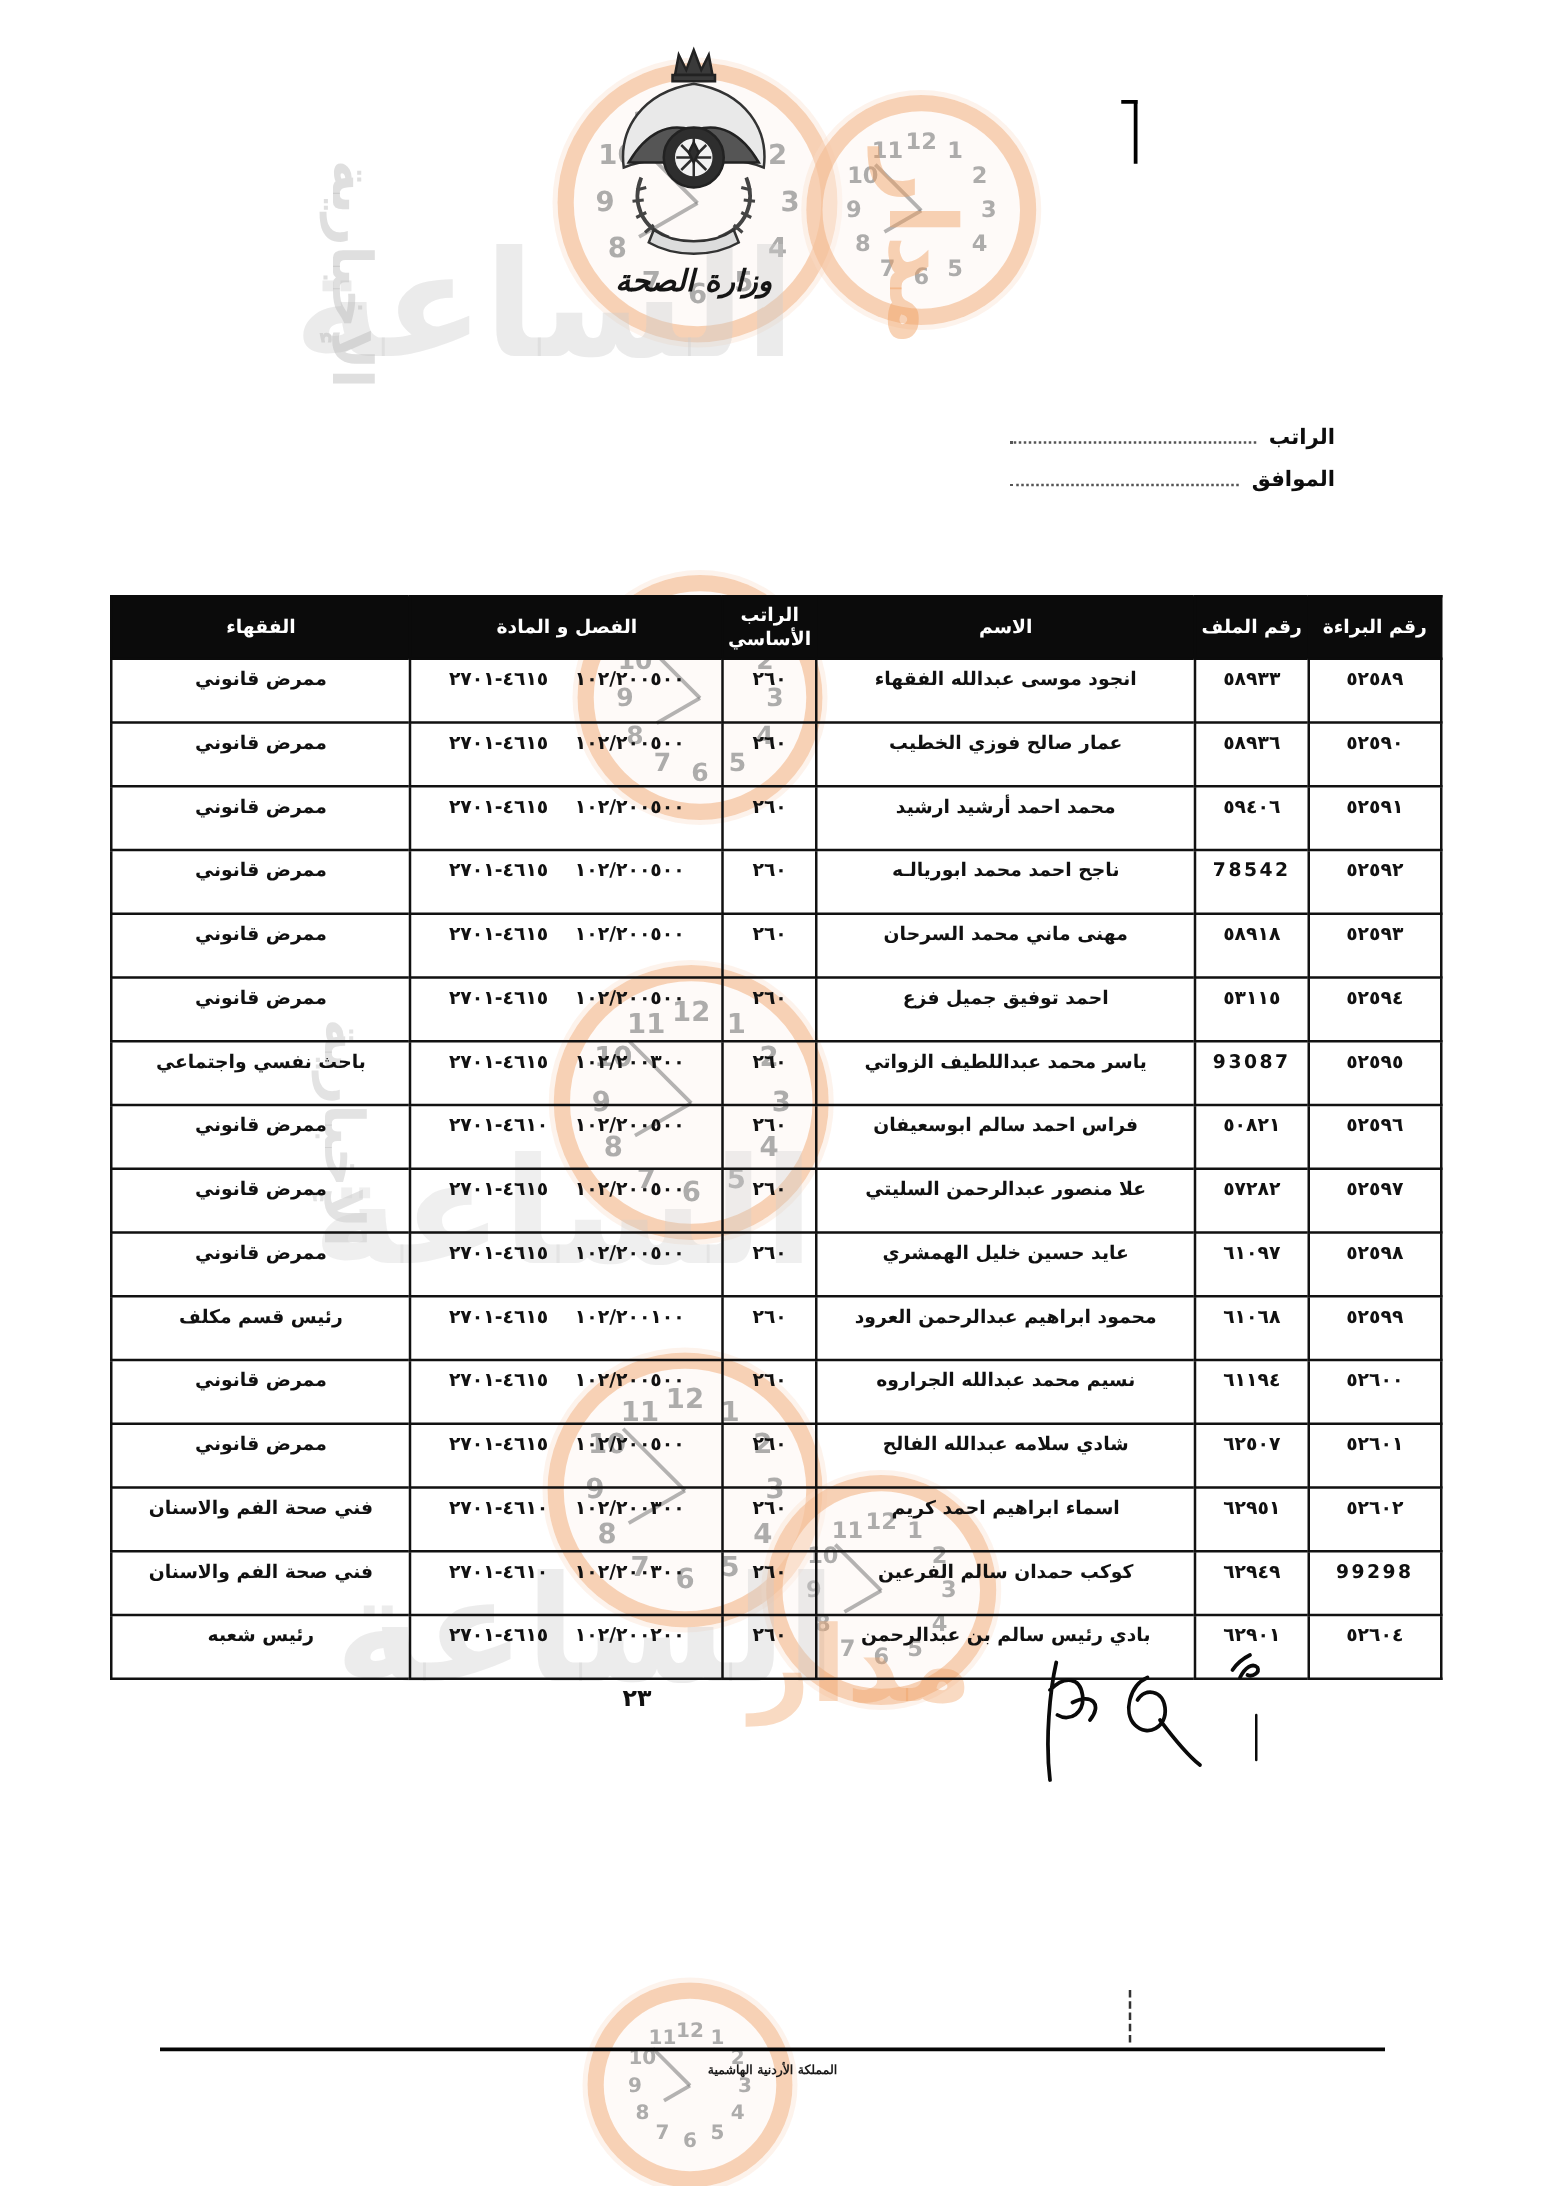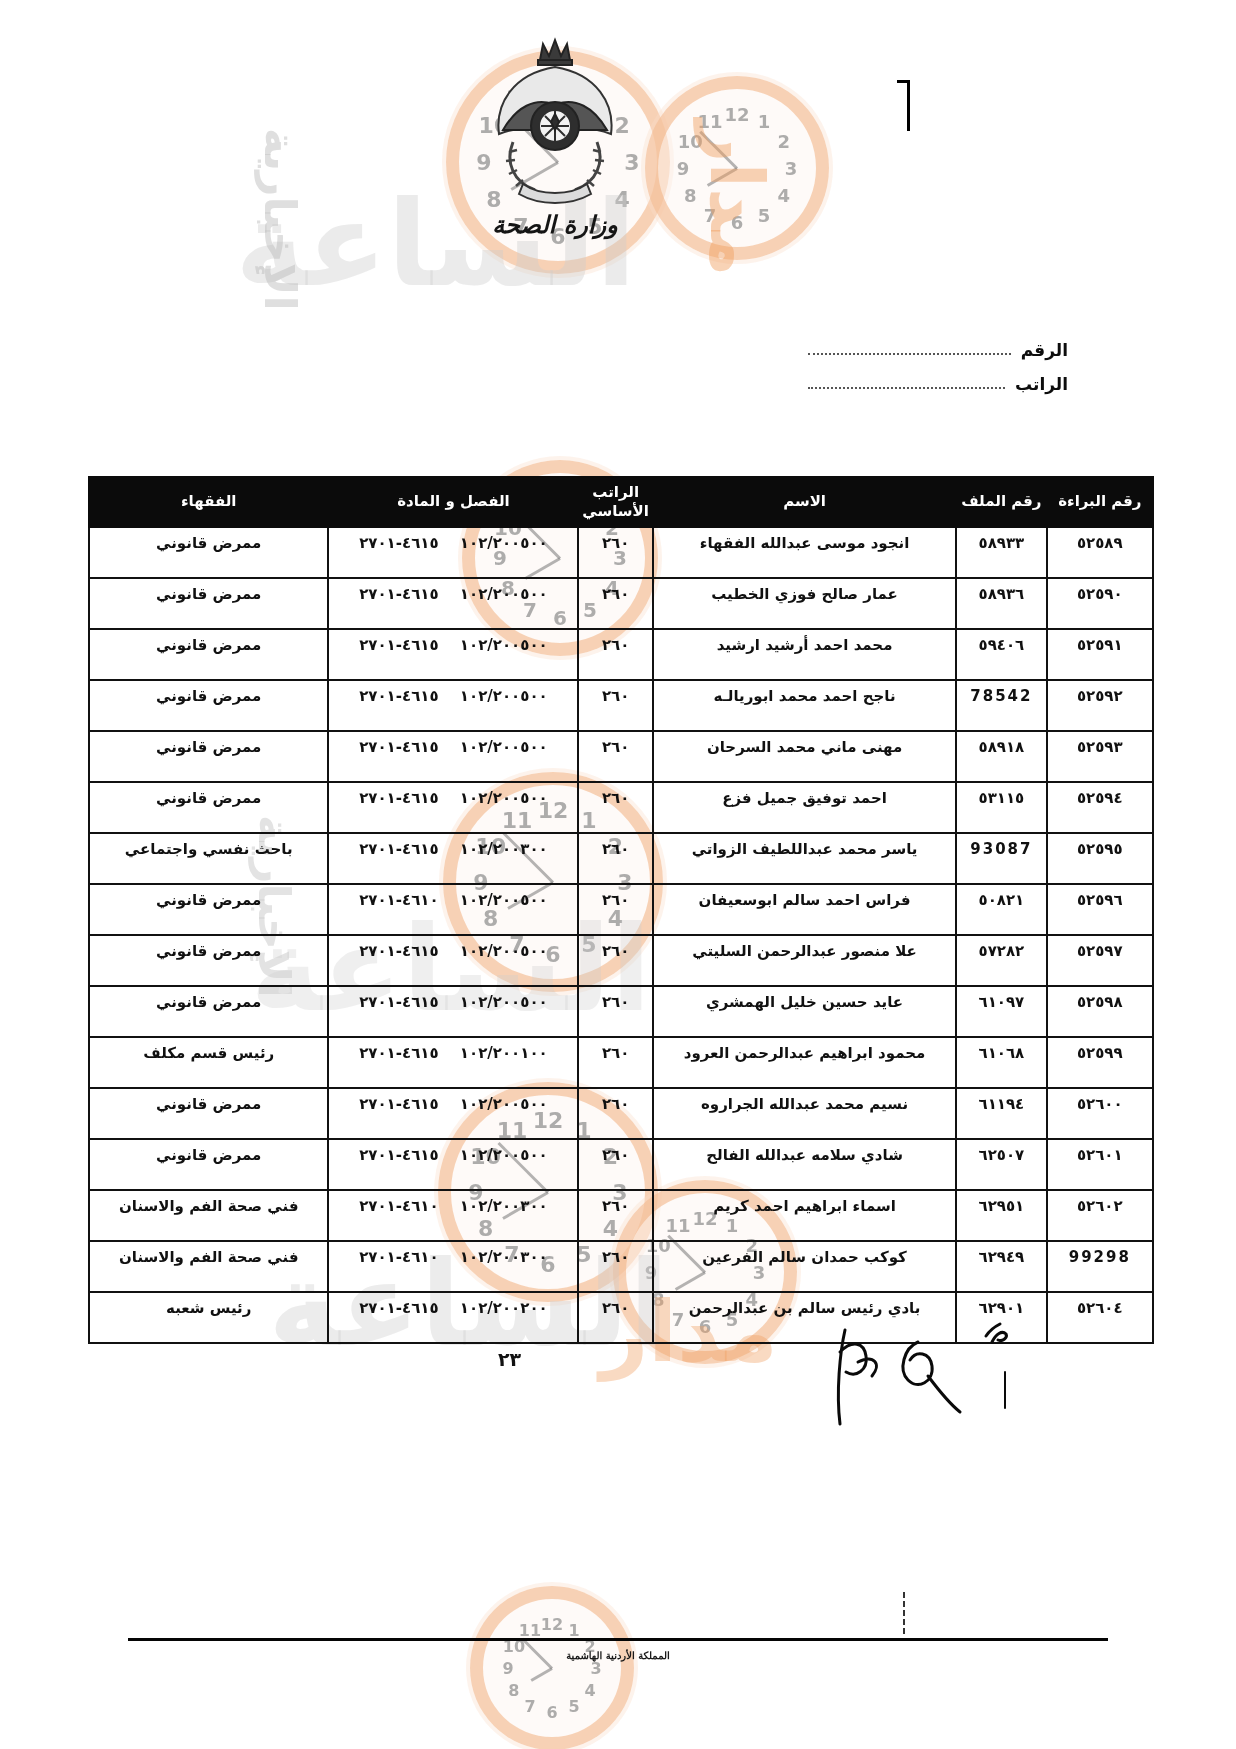--- a/index.html
+++ b/index.html
@@ -210,25 +210,25 @@
       </g>
     </svg>
   </div>
 
   <div class="ministry-script">وزارة الصحة</div>
 
   <div class="bracket-mark"></div>
 
   <div class="ref-fields">
     <div class="ref-row">
-      <span class="ref-label">الرقم</span>
+      <span class="ref-label">الراتب</span>
       <span class="ref-dots"></span>
     </div>
     <div class="ref-row">
-      <span class="ref-label">الراتب</span>
+      <span class="ref-label">الموافق</span>
       <span class="ref-dots"></span>
     </div>
   </div>
 
   <table class="roster">
     <colgroup>
       <col style="width:10%">
         <col style="width:8.5%">
         <col style="width:28.5%">
       <col style="width:7%">

